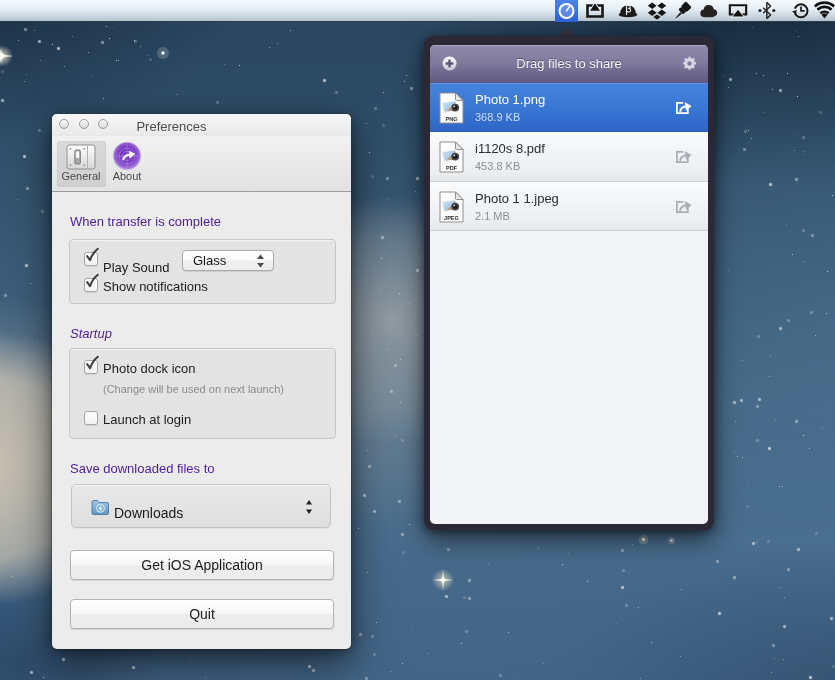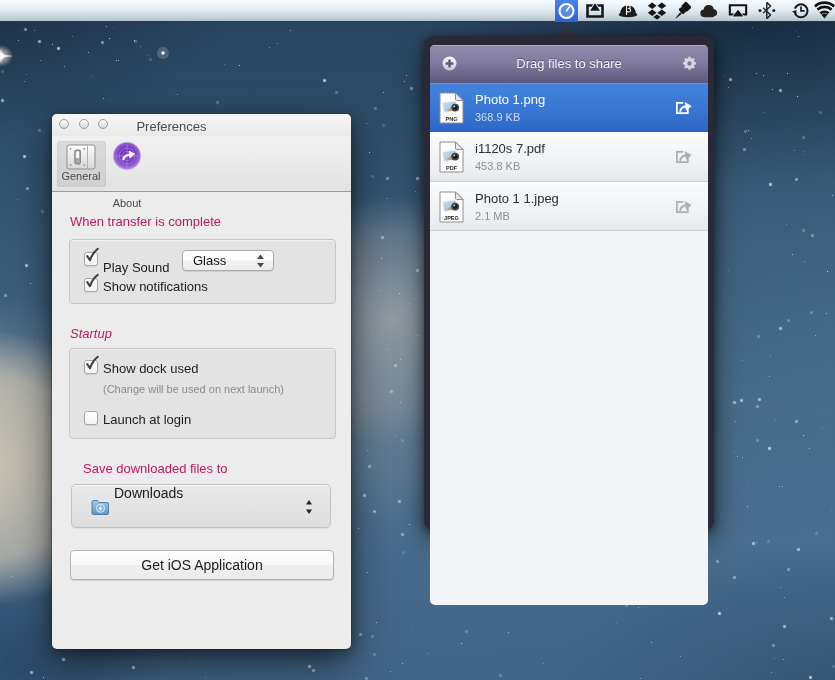--- a/index.html
+++ b/index.html
@@ -29,21 +29,21 @@
   border-bottom:1px solid #2a3b49; }
 .mi { position:absolute; top:0; height:22px; }
 
 
 #pop-arrow { position:absolute; left:557px; top:27px; width:0; height:0;
   border-left:9.5px solid transparent; border-right:9.5px solid transparent;
   border-bottom:10px solid #39343f; }
 #popover { position:absolute; left:424px; top:36px; width:290px; height:494px;
   background:#2c2936; border-radius:9px;
   box-shadow:0 10px 26px rgba(0,0,0,0.55), 0 2px 8px rgba(0,0,0,0.4); }
-#pop-inner { position:absolute; left:6px; top:9px; width:278px; height:560px;
+#pop-inner { position:absolute; left:6px; top:9px; width:278px; height:479px;
   border-radius:5px; overflow:hidden; background:#f3f4f7; }
 #pop-title { position:relative; height:37.5px;
   background:linear-gradient(180deg,#908aab 0%,#817ba0 45%,#6b6489 80%,#5f5880 100%);
   box-shadow:inset 0 1px 0 rgba(255,255,255,0.25); }
 #pop-title .t { position:absolute; left:0; right:0; top:11px; text-align:center;
   font-size:13px; color:#f4f3f8; text-shadow:0 -1px 0 rgba(0,0,0,0.35); }
 .rows { position:absolute; left:0; top:37.5px; width:278px; }
 .row { position:relative; width:278px; height:49.5px;
   background:linear-gradient(180deg,#fafbfc 0%,#eceef1 78%,#e4e7ea 100%);
   box-shadow:inset 0 -1px 0 #ccced4, inset 0 1px 0 #ffffff; }
@@ -66,21 +66,21 @@
 .tl { position:absolute; top:120px; width:10px; height:10px; border-radius:50%;
   background:linear-gradient(180deg,#fdfdfd,#d8d8d8); border:1px solid #9d9d9d; }
 #wtitle { position:absolute; left:0; width:239px; top:5px; text-align:center;
   font-size:13px; color:#4c4c4c; }
 #toolbar { position:absolute; left:0; top:22px; width:299px; height:56px;
   background:linear-gradient(180deg,#f1f1f1,#e2e2e2);
   border-bottom:1px solid #9c9c9c; }
 #gsel { position:absolute; left:5px; top:5px; width:49px; height:46px;
   background:rgba(0,0,0,0.085); border-radius:4px; box-shadow:inset 0 0 1px rgba(0,0,0,0.3); }
 .tblabel { position:absolute; top:34px; font-size:11px; color:#4a4a4a; width:60px; text-align:center; }
-.lbl { position:absolute; font-size:13px; color:#be185d; }
+.lbl { position:absolute; font-size:13px; color:#4c1d95; }
 .gbox { position:absolute; left:17px; width:267px; background:#e3e3e3;
   border:1px solid #c6c6c6; border-radius:4px;
   box-shadow:inset 0 1px 1px rgba(255,255,255,0.6); }
 .cb { position:absolute; width:14px; height:14px; background:linear-gradient(180deg,#ffffff,#f2f2f2);
   border:1px solid #a6a6a6; border-radius:3px; box-shadow:0 1px 1px rgba(0,0,0,0.08); }
 .cbtxt { position:absolute; font-size:13px; color:#1d1d1d; }
 .check { position:absolute; width:16px; height:16px; }
 .btn { position:absolute; left:18px; width:264px; height:30px;
   background:linear-gradient(180deg,#ffffff 0%,#f7f7f7 48%,#eeeeee 52%,#ececec 100%);
   border:1px solid #b4b4b4; border-radius:4px;
@@ -444,21 +444,21 @@
 <path d="M1 1 h15.5 L24 8.5 V31 H1 z" fill="#ffffff" stroke="#8e8e8e" stroke-width="1"></path>
 <path d="M16.5 1 L24 8.5 H16.5 z" fill="#e8e8e8" stroke="#8e8e8e" stroke-width="1" stroke-linejoin="round"></path>
 <g transform="rotate(-8 12 16)">
 <rect x="4.2" y="9.5" width="13.5" height="10" fill="url(#pgPDF)" stroke="#f2f2f2" stroke-width="1.2"></rect>
 </g>
 <circle cx="16.2" cy="15.6" r="3.9" fill="#41454b"></circle>
 <circle cx="16.2" cy="15.6" r="2.2" fill="#15171b"></circle>
 <circle cx="15.3" cy="14.5" r="0.9" fill="#cdd4dc"></circle>
 <text x="12.5" y="28.5" font-size="5.6" font-weight="bold" fill="#2b2b2b" text-anchor="middle" font-family="Liberation Sans, sans-serif">PDF</text>
 </svg></div>
-        <div class="name">i1120s 7.pdf</div>
+        <div class="name">i1120s 8.pdf</div>
         <div class="size">453.8 KB</div>
         <div class="shico"><svg width="17" height="15" viewBox="0 0 17 15">
 <path d="M8.2 2.9 H1.9 V13.1 H12.8 V8.6" fill="none" stroke="#a9aeb6" stroke-width="1.7"></path>
 <path d="M4.6 11.6 C4.9 7.6 7.6 5.9 10.6 5.7 L10.0 2.6 L16.2 6.2 L11.3 10.2 L10.7 7.2 C8.2 7.5 6.3 8.8 6.0 11.6 z" fill="#a9aeb6" stroke="#a9aeb6" stroke-width="0.6" stroke-linejoin="round"></path>
 </svg></div>
       </div>
       <div class="row">
         <div class="ficon"><svg width="25" height="32" viewBox="0 0 25 32">
 <defs>
                 <linearGradient id="pgJPEG" x1="0" y1="0" x2="1" y2="1">
@@ -529,21 +529,21 @@
 <circle cx="15" cy="15" r="13.4" fill="url(#abg)"></circle>
 <g stroke="#c9aef0" stroke-width="0.7" opacity="0.6">
 <line x1="15" y1="3.5" x2="15" y2="26.5"></line>
           <line x1="3.5" y1="15" x2="26.5" y2="15"></line>
 <circle cx="15" cy="15" r="7.8" fill="none"></circle>
           <circle cx="15" cy="15" r="4.6" fill="none"></circle>
 </g>
 <path d="M10.6 18.8 q0.5-5.4 7.0-5.9 l-0.5-2.8 5.6 2.9 -4.8 4.0 -0.5-2.6 q-4.8 0.6-5.6 4.7 z" fill="#ffffff" stroke="#ffffff" stroke-width="0.7" stroke-linejoin="round"></path>
 </svg>
     <div class="tblabel" style="left:-1px;">General</div>
-    <div class="tblabel" style="left:45px;margin-top:27px;">About</div>
+    <div class="tblabel" style="left:45px;">About</div>
   </div>
   <div class="lbl" style="left:18px; top:100px;">When transfer is complete</div>
   <div class="gbox" style="top:125px; height:65px;"></div>
   <div class="cb" style="left:32px; top:138px;"></div>
   <div class="check" style="left:32px; top:133px;"><svg width="16" height="17" viewBox="0 0 16 17">
 <path d="M3.2 9.2 L6.0 13.2 Q8.2 6.4 13.8 1.8" fill="none" stroke="#404040" stroke-width="2.1" stroke-linecap="round" stroke-linejoin="round"></path>
 </svg></div>
   <div class="cbtxt" style="left:51px; top:139px;margin-top:7px;">Play Sound</div>
   <div style="position:absolute; left:130px; top:136px; width:92px; height:21px;
  background:linear-gradient(180deg,#ffffff 0%,#fbfbfb 45%,#efefef 55%,#ededed 100%);
@@ -559,40 +559,41 @@
 <path d="M3.2 9.2 L6.0 13.2 Q8.2 6.4 13.8 1.8" fill="none" stroke="#404040" stroke-width="2.1" stroke-linecap="round" stroke-linejoin="round"></path>
 </svg></div>
   <div class="cbtxt" style="left:51px; top:165px;">Show notifications</div>
 
   <div class="lbl" style="left:18px; top:212px;font-style:italic;">Startup</div>
   <div class="gbox" style="top:234px; height:91px;"></div>
   <div class="cb" style="left:32px; top:246px;"></div>
   <div class="check" style="left:32px; top:241px;"><svg width="16" height="17" viewBox="0 0 16 17">
 <path d="M3.2 9.2 L6.0 13.2 Q8.2 6.4 13.8 1.8" fill="none" stroke="#404040" stroke-width="2.1" stroke-linecap="round" stroke-linejoin="round"></path>
 </svg></div>
-  <div class="cbtxt" style="left:51px; top:247px;">Show dock used</div>
+  <div class="cbtxt" style="left:51px; top:247px;">Photo dock icon</div>
   <div style="position:absolute; left:51px; top:269px; font-size:11px; color:#8b8b8b;">(Change will be used on next launch)</div>
   <div class="cb" style="left:32px; top:297px;"></div>
   <div class="cbtxt" style="left:51px; top:298px;">Launch at login</div>
 
-  <div class="lbl" style="left:18px; top:347px;margin-left:13px;">Save downloaded files to</div>
+  <div class="lbl" style="left:18px; top:347px;">Save downloaded files to</div>
   <div style="position:absolute; left:19px; top:370px; width:260px; height:44px;
  background:linear-gradient(180deg,#e9e9e9,#dedede); border:1px solid #c2c2c2; border-radius:5px;
  box-shadow:inset 0 1px 0 rgba(255,255,255,0.7), 0 1px 1px rgba(0,0,0,0.06);">
 <svg style="position:absolute; left:19px; top:14px;" width="19" height="17" viewBox="0 0 19 17">
 <defs>
           <linearGradient id="fldg" x1="0" y1="0" x2="0" y2="1">
 <stop offset="0" stop-color="#9fc8e8"></stop>
             <stop offset="1" stop-color="#5e97c6"></stop>
           </linearGradient>
         </defs>
 <path d="M1 3 q0-1.5 1.5-1.5 h4 l1.5 2 h8 q1.5 0 1.5 1.5 v9 q0 1.5 -1.5 1.5 h-13.5 q-1.5 0 -1.5-1.5 z" fill="url(#fldg)" stroke="#3e6f99" stroke-width="0.8"></path>
 <circle cx="9.5" cy="9.3" r="4" fill="#7fb2d8" stroke="#eaf2f8" stroke-width="0.9"></circle>
 <path d="M9.5 6.8 v3.4 M7.9 8.9 l1.6 1.8 1.6-1.8" fill="none" stroke="#eef5fa" stroke-width="1.1"></path>
 </svg>
-<div style="position:absolute; left:42px; top:0; font-size:14px; color:#1a1a1a;">Downloads</div>
+<div style="position:absolute; left:42px; top:20px; font-size:14px; color:#1a1a1a;">Downloads</div>
 <svg style="position:absolute; right:17px; top:14px;" width="8" height="16" viewBox="0 0 8 16">
 <path d="M4 1 L7 5.4 H1 z" fill="#222222"></path>
         <path d="M4 15 L1 10.6 H7 z" fill="#222222"></path>
 </svg>
     </div>
   <div class="btn" style="top:436px;">Get iOS Application</div>
+  <div class="btn" style="top:485px;">Quit</div>
 </div>
 
 </body></html>

